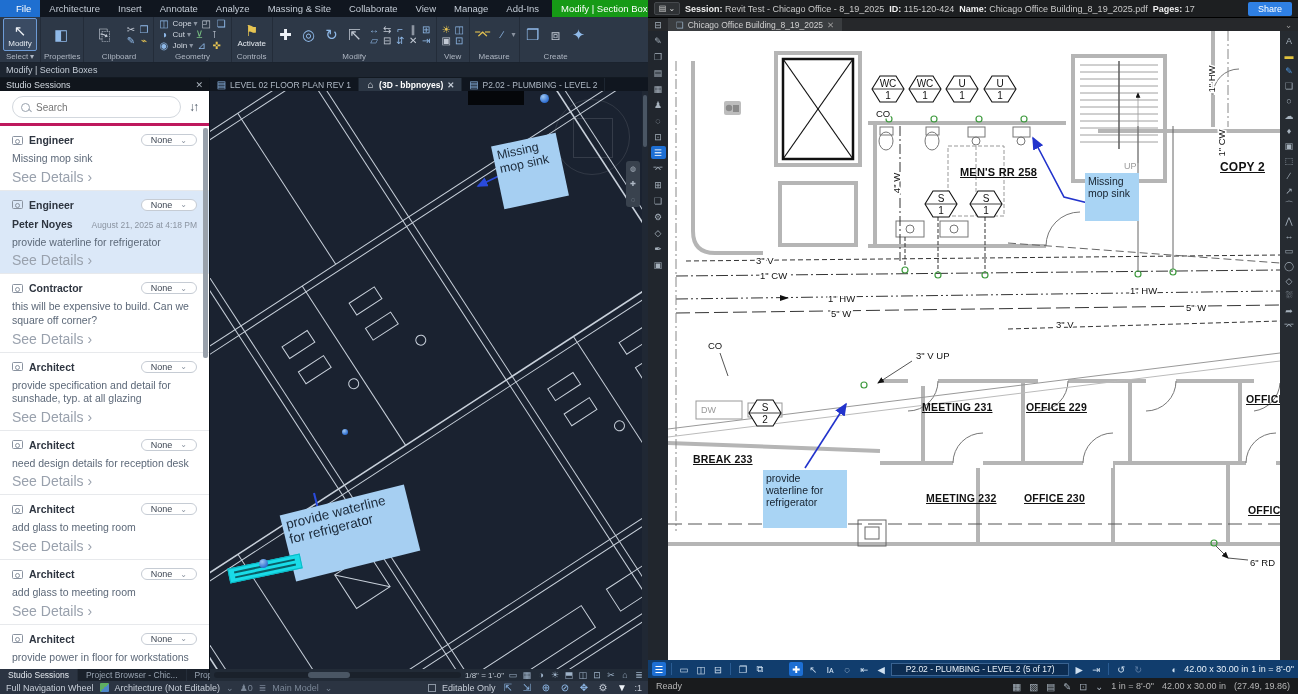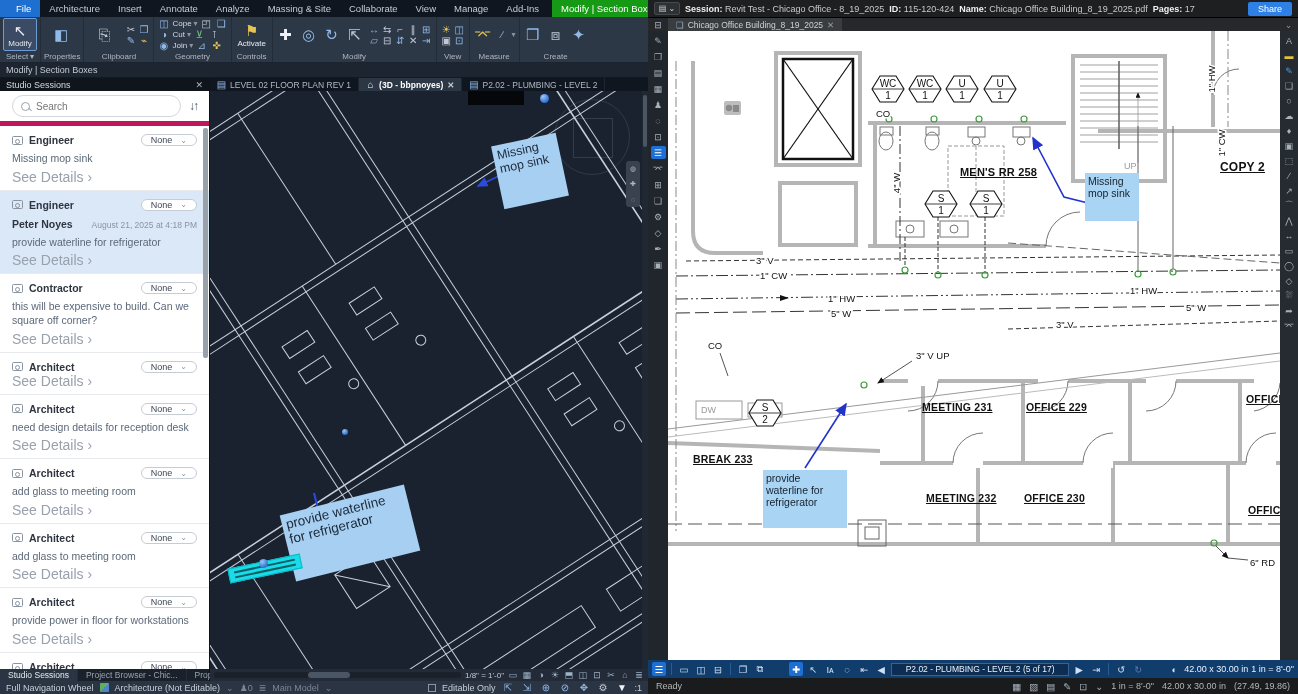--- a/index.html
+++ b/index.html
@@ -28,21 +28,21 @@
   .georow { display:flex; align-items:center; gap:2px; font-size:8px; color:#d4dae2; height:11px; }
 
   .rv-options { height:15px; background:#1d2530; color:#c3cbd5; font-size:9px; display:flex; align-items:center; padding-left:6px; border-bottom:1px solid #121921; }
 
   .rv-main { flex:1; display:flex; min-height:0; }
 
   
   .studio { width:210px; background:#fff; display:flex; flex-direction:column; border-right:1px solid #0d131b; }
   .sp-title { height:13px; background:#10151c; color:#d2d9e1; font-size:9px; display:flex; align-items:center; padding:0 6px; }
   .sp-title .x { margin-left:auto; color:#aab2bc; font-size:9px; }
-  .sp-search { height:35px; background:#fff; display:flex; align-items:center; gap:8px; padding:12px 12px; border-bottom:5px solid #be185d; }
+  .sp-search { height:35px; background:#fff; display:flex; align-items:center; gap:8px; padding:12px 12px; border-bottom:3px solid #be185d; }
   .search-box { flex:1; height:22px; border:1px solid #d3d8de; border-radius:11px; display:flex; align-items:center; gap:6px; padding:0 8px; }
   .mag { width:9px; height:9px; border:1.4px solid #9aa3ae; border-radius:50%; position:relative; flex:0 0 auto; }
   .mag::after { content:""; position:absolute; width:4px; height:1.4px; background:#9aa3ae; transform:rotate(45deg); right:-3px; bottom:-1px; }
   .search-box input { border:none; outline:none; flex:1; font-size:10px; color:#444; background:transparent; font-family:"Liberation Sans",sans-serif; }
   .sort { font-size:12px; color:#4a5563; letter-spacing:-2px; }
   .sp-list { height:543px; overflow:hidden; position:relative; background:#fff; }
   .card { padding:8px 12px 5px; border-bottom:1px solid #e7e9ec; background:#fff; }
   .card.sel { background:#dbe8f8; }
   .card-head { display:flex; align-items:center; gap:6px; }
   .role-ic { width:11px; height:9px; border:1px solid #8a93a0; border-radius:1.5px; position:relative; flex:0 0 auto; }
@@ -354,20 +354,21 @@
 
           <div class="card">
             <div class="card-head">
                 <span class="role-ic"></span>
               <span class="role">Architect</span>
               <span class="pill">
                   <span>None</span>
                   <span class="chev">⌄</span>
                 </span>
               </div>
+            <div class="comment">provide specification and detail for sunshade, typ. at all glazing</div>
             <div class="see"><span>See Details</span> ›</div>
           </div>
 
           <div class="card">
             <div class="card-head">
                 <span class="role-ic"></span>
               <span class="role">Architect</span>
               <span class="pill">
                   <span>None</span>
                   <span class="chev">⌄</span>

